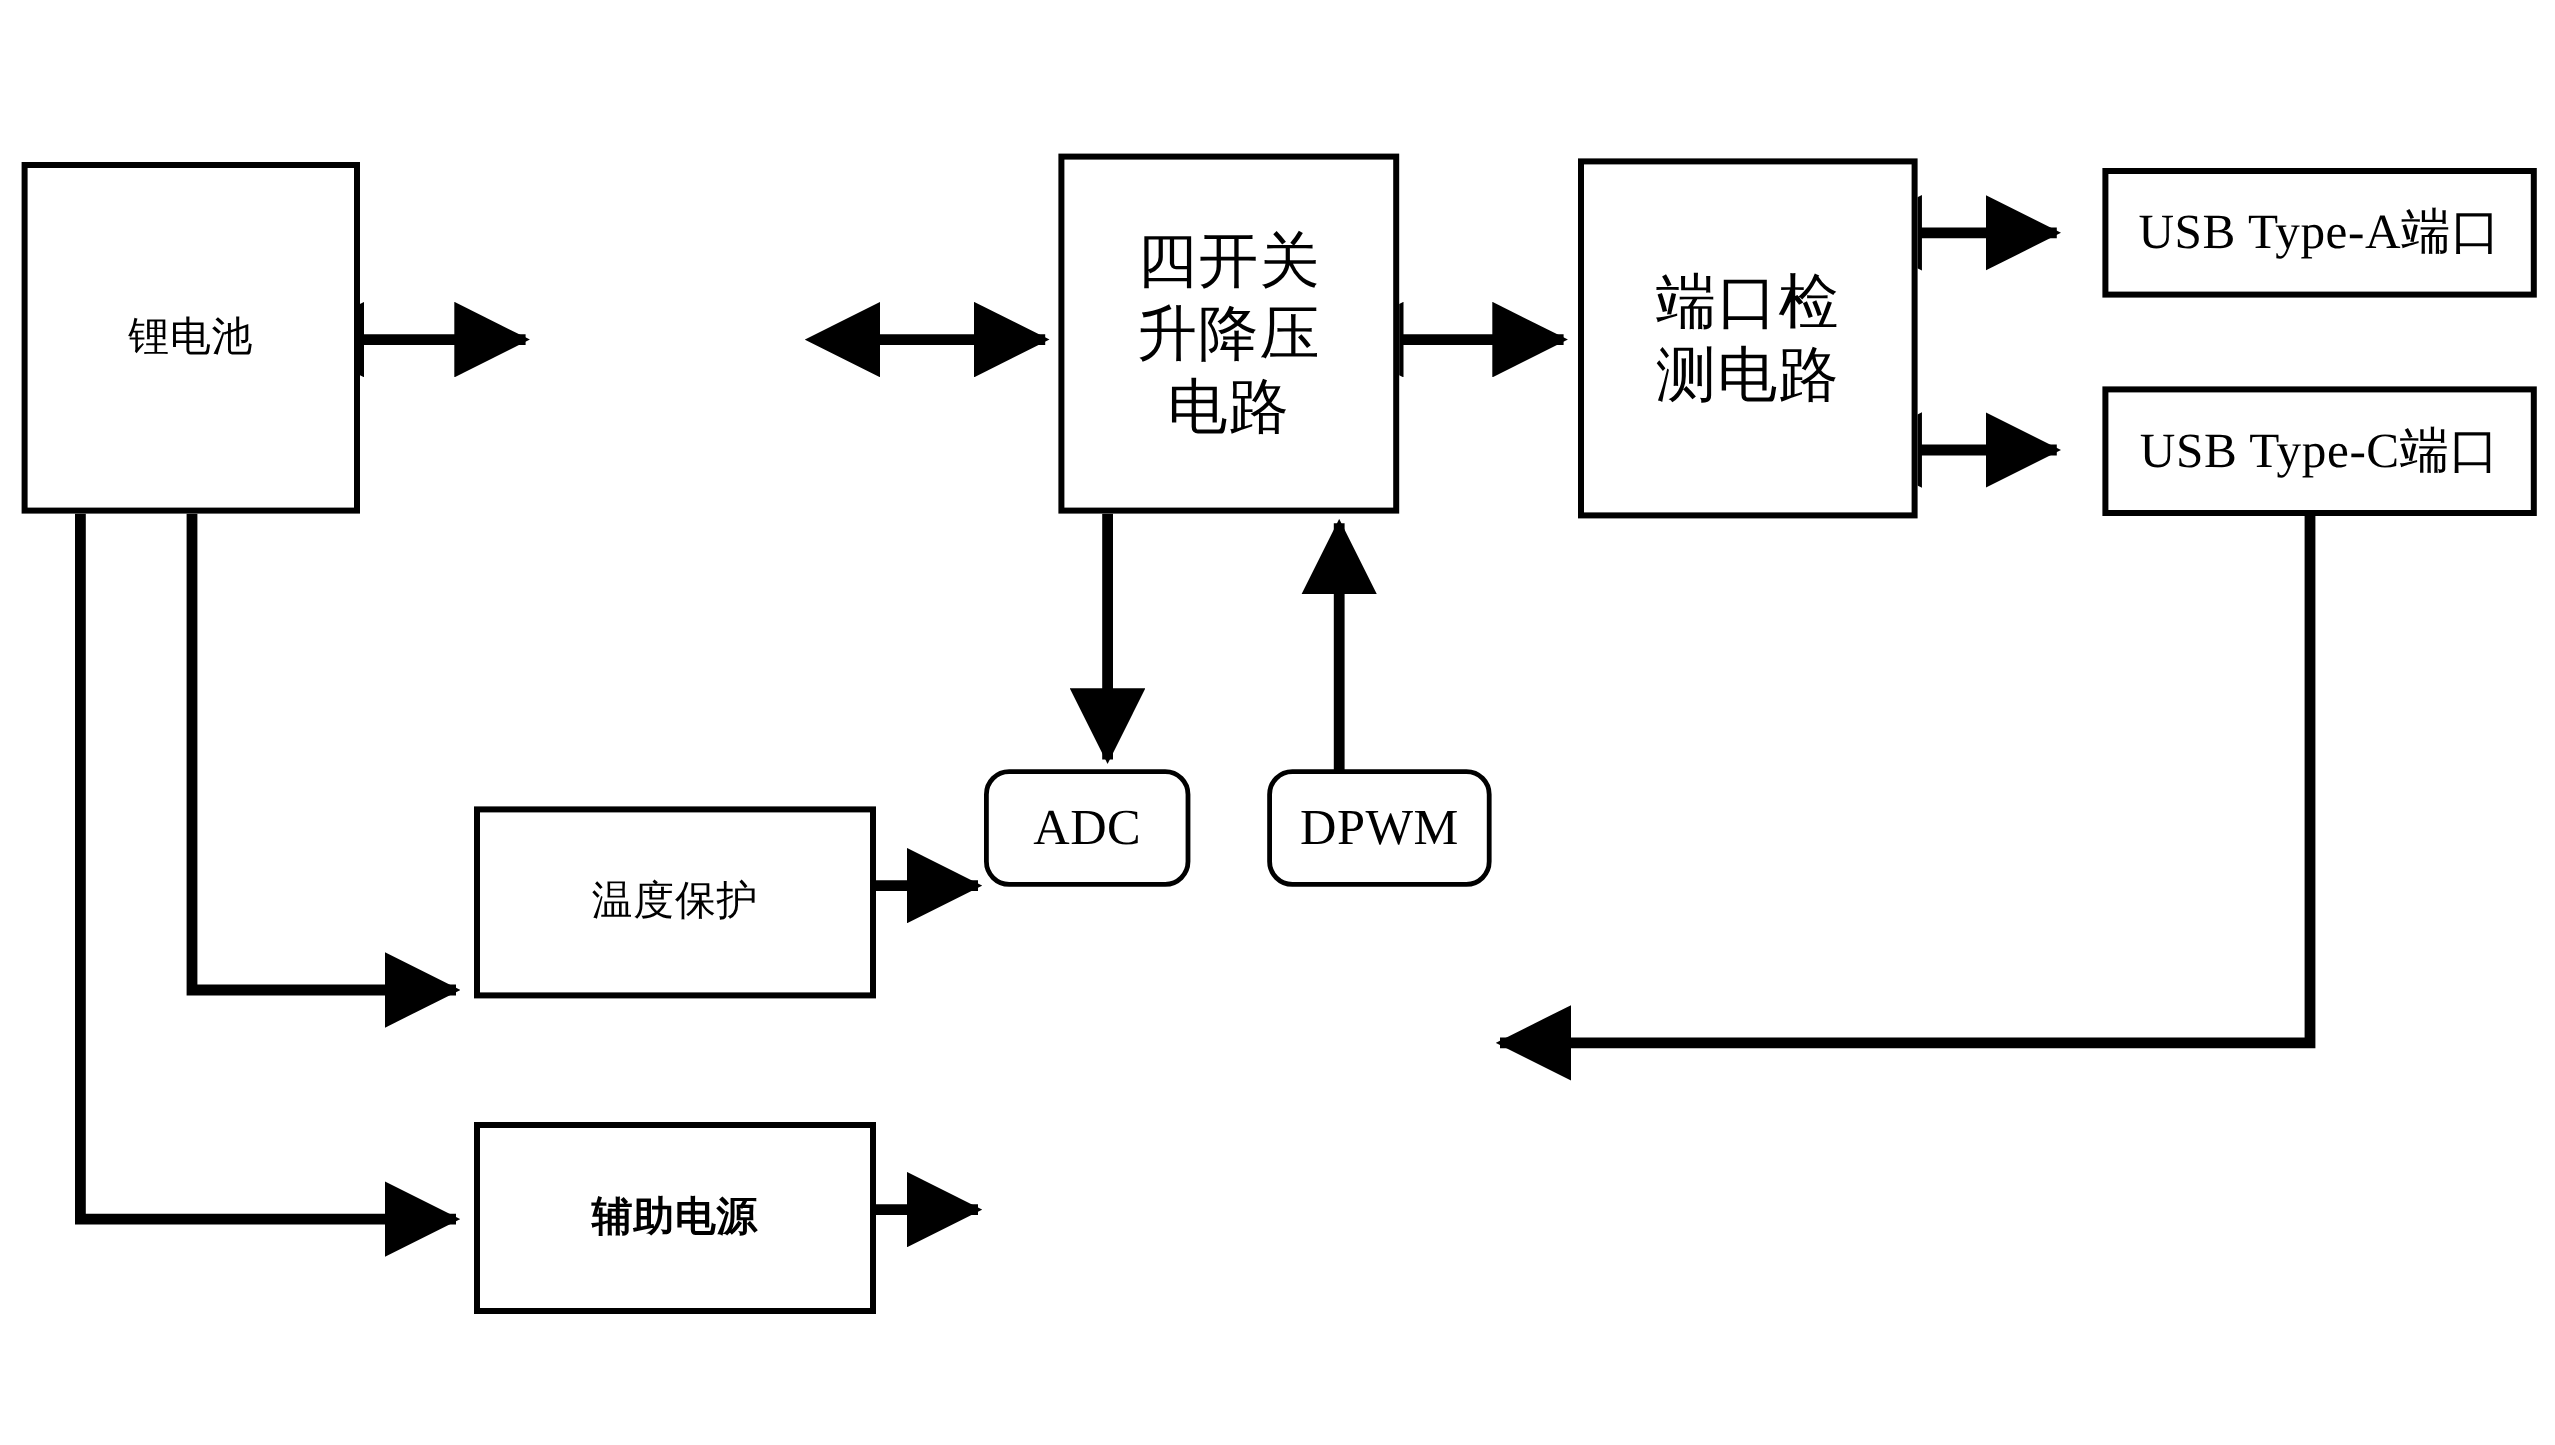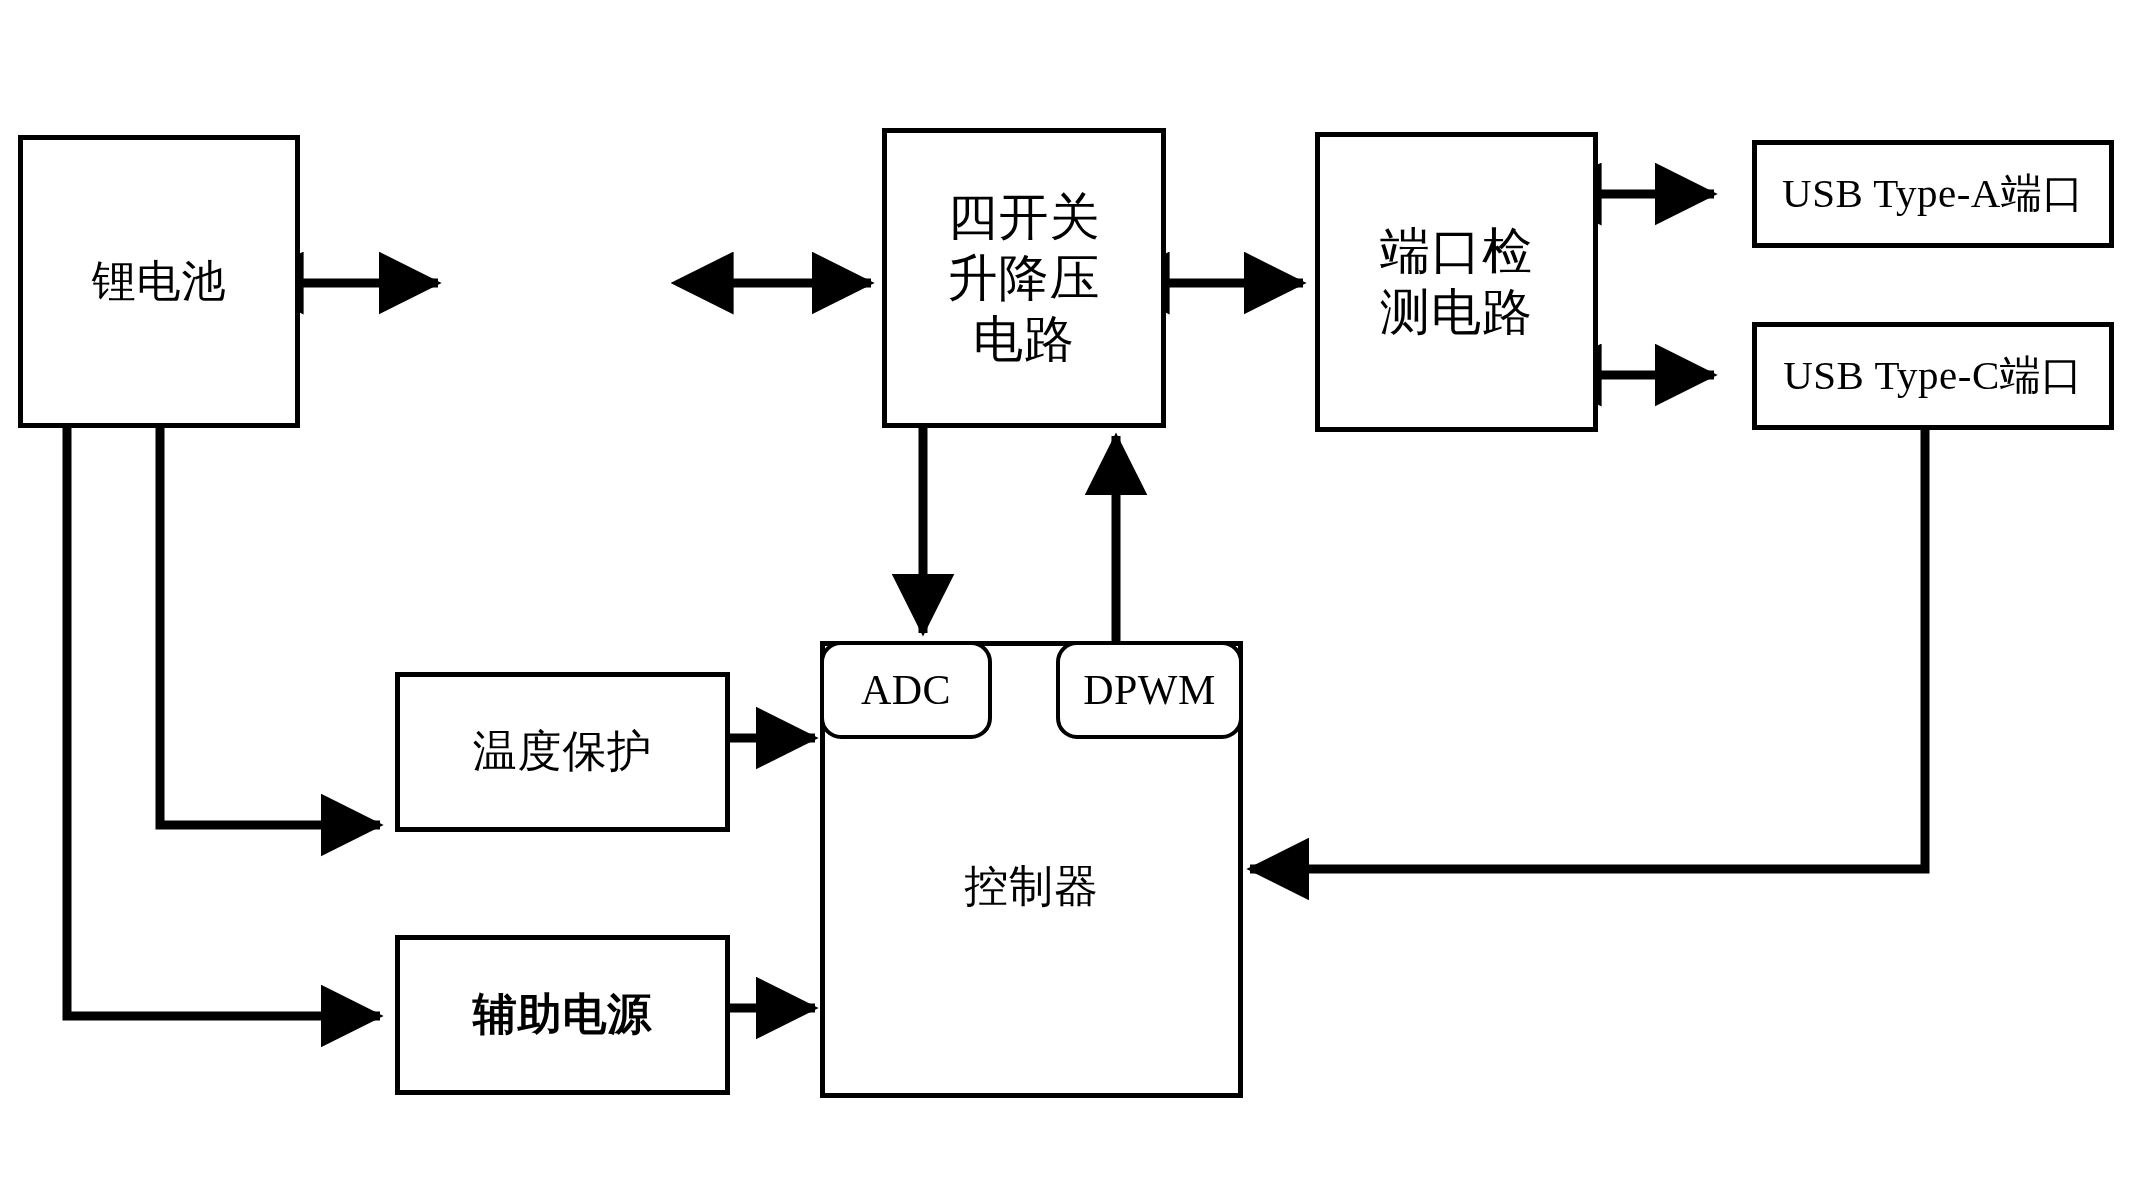--- a/index.html
+++ b/index.html
@@ -39,21 +39,21 @@
     line-height: 1.16;
     font-family: "Liberation Serif", "DejaVu Serif", serif;
   }
   .blk.sub {
     border-width: 4px;
     border-radius: 21px;
   }
   .blk-label {
     display: block;
     white-space: pre-line;
-    font-size: 44px;
+    font-size: 34px;
     letter-spacing: 0.02em;
   }
   .blk-label.cjk-lines {
     font-size: 50px;
     line-height: 1.22;
   }
   .blk-label.small {
     font-size: 42px;
     letter-spacing: 0.01em;
   }
@@ -127,23 +127,20 @@
   </div>
 
   <div class="blk" style="left:395px; top:672px; width:335px; height:160px;">
     <span class="blk-label">温度保护</span>
   </div>
 
   <div class="blk" style="left:395px; top:935px; width:335px; height:160px;font-weight:bold;">
     <span class="blk-label">辅助电源</span>
   </div>
 
-  <div class="blk" style="left:820px; top:641px; width:423px; height:457px; align-items:flex-start;">
-    <span class="blk-label" style="margin-top:215px;">控制器</span>
-  </div>
 
   <div class="blk sub" style="left:820px; top:641px; width:172px; height:98px;">
     <span class="blk-label small">ADC</span>
   </div>
 
   <div class="blk sub" style="left:1056px; top:641px; width:187px; height:98px;">
     <span class="blk-label small">DPWM</span>
   </div>
 
 </div>

